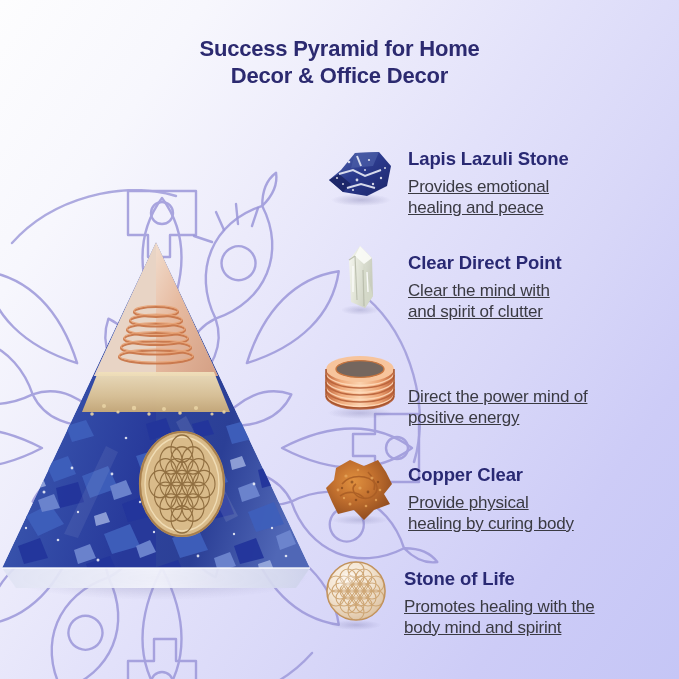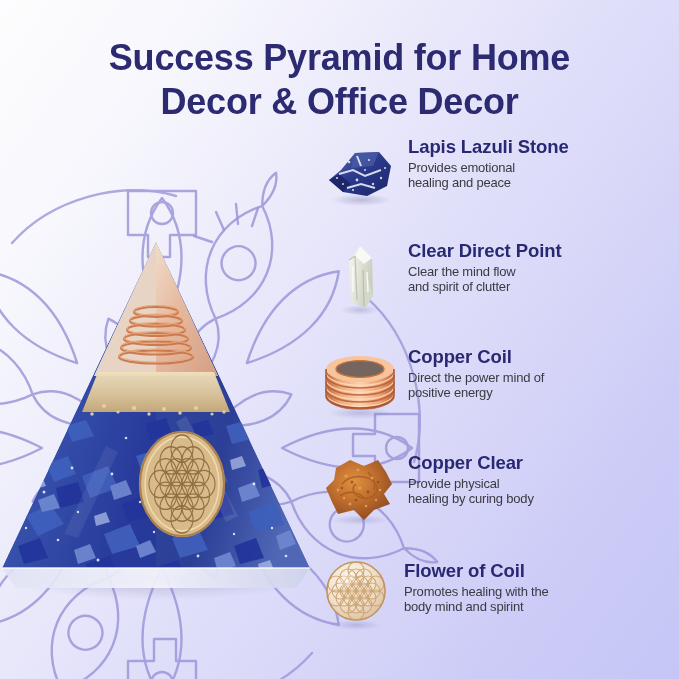--- a/index.html
+++ b/index.html
@@ -50,21 +50,21 @@
   .spark-layer svg { display:block; width:100%; height:100%; }
 
   
   .title {
     position: absolute;
     left: 0;
     top: 36px;
     width: 679px;
     text-align: center;
     color: #2c2a70;
-    font-size: 36px;
+    font-size: 22px;
     font-weight: bold;
     line-height: 1.22;
     letter-spacing: -0.2px;
     white-space: pre-line;
   }
 
   
   .product {
     position: absolute;
     left: -14px;
@@ -80,21 +80,21 @@
     left: 312px;
     top: 132px;
     width: 367px;
     height: 510px;
   }
   .feature {
     position: absolute;
     left: 0;
     width: 367px;
     display: flex;
-    align-items: flex-start;
+    align-items: flex-end;
   }
   .f0 { top: 0px; }
   .f1 { top: 104px; }
   .f2 { top: 210px; }
   .f3 { top: 316px; }
   .f4 { top: 420px; }
 
   .thumb {
     position: relative;
     width: 96px;
@@ -112,25 +112,26 @@
   }
   .fhead {
     color: #292973;
     font-size: 18.5px;
     font-weight: bold;
     line-height: 1.12;
     letter-spacing: -0.1px;
   }
   .fdesc {
     color: #3a3a42;
-    font-size: 13px;
+    font-size: 17px;
     line-height: 1.2;
-    margin-top: 2px;
+    margin-top: 8px;
     white-space: pre-line;
     letter-spacing: -0.2px;
+    text-decoration: underline;
   }
   .f4 .ftext { padding-top: 9px; }
   .f4 .thumb { margin-left: -4px; }
 </style>
 </head>
 <body>
 
 <div class="canvas">
 
   <div class="mandala-layer">
@@ -542,21 +543,21 @@
             <path d="M14,20 L20,16"></path>
           </g>
           <g stroke="#ffffff" stroke-width="1.4" fill="none" opacity="0.85">
             <path d="M18,26 L18,52"></path>
             <path d="M32,32 L33,52"></path>
           </g>
         </svg>
       </div>
       <div class="ftext">
         <div class="fhead">Clear Direct Point</div>
-        <div class="fdesc">Clear the mind flow
+        <div class="fdesc">Clear the mind with
 and spirit of clutter</div>
       </div>
     </div>
 
     <div class="feature f2">
       <div class="thumb">
         <svg width="86" height="72" viewBox="0 0 86 72" xmlns="http://www.w3.org/2000/svg">
           <defs>
             <linearGradient id="ccg" x1="0" y1="0" x2="1" y2="0">
               <stop offset="0%" stop-color="#c0643a"></stop>
@@ -585,21 +586,20 @@
           <g fill="none" stroke="#ffdcbd" stroke-width="1.3" opacity="0.85">
             <path d="M9,23.5 A34,13 0 0 0 77,23.5"></path>
             <path d="M9,30.5 A34,13 0 0 0 77,30.5"></path>
             <path d="M9,37.5 A34,13 0 0 0 77,37.5"></path>
             <path d="M9,44.5 A34,13 0 0 0 77,44.5"></path>
           </g>
           <path d="M9,20 L9,46 A34,13 0 0 0 77,46 L77,20" fill="none" stroke="#a8542e" stroke-width="1.5"></path>
         </svg>
       </div>
       <div class="ftext">
-        <div class="fhead">Copper Coil</div>
         <div class="fdesc">Direct the power mind of
 positive energy</div>
       </div>
     </div>
 
     <div class="feature f3">
       <div class="thumb">
         <svg width="80" height="74" viewBox="0 0 80 74" xmlns="http://www.w3.org/2000/svg">
           <defs>
             <radialGradient id="cdg" cx="0.42" cy="0.36" r="0.68">
@@ -692,20 +692,20 @@
               <circle cx="20" cy="29" r="8"></circle>
             <circle cx="60" cy="43" r="8"></circle>
               <circle cx="20" cy="43" r="8"></circle>
           </g>
           <circle cx="40" cy="36" r="29" fill="none" stroke="#c08f56" stroke-width="1.6"></circle>
           <circle cx="40" cy="36" r="29" fill="#ffffff" opacity="0.10"></circle>
           <ellipse cx="31" cy="25" rx="9" ry="6" fill="#ffffff" opacity="0.30" transform="rotate(-28 31 25)"></ellipse>
         </svg>
       </div>
       <div class="ftext">
-        <div class="fhead">Flower of Coil</div>
+        <div class="fhead">Stone of Life</div>
         <div class="fdesc">Promotes healing with the
 body mind and spirint</div>
       </div>
     </div>
 
   </div>
 </div>
 
 </body></html>

